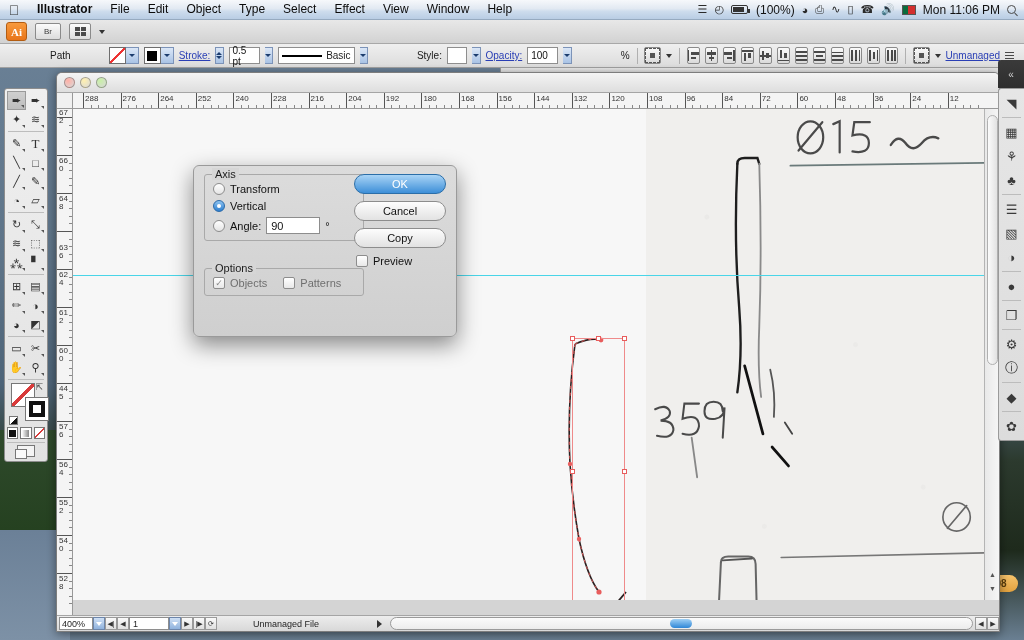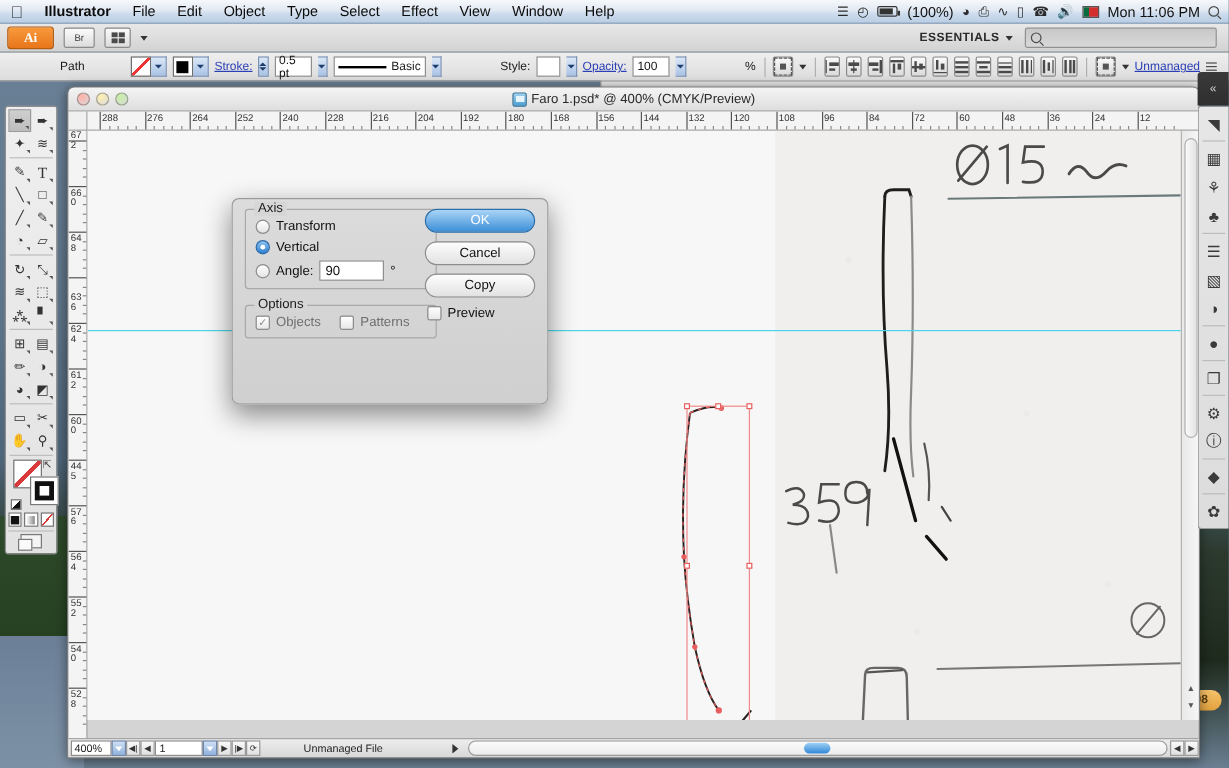--- a/index.html
+++ b/index.html
@@ -48,21 +48,21 @@
   .flag { width: 14px; height: 10px; background: linear-gradient(to right, #0a6b3d 0 40%, #d32f2f 40% 100%); border: 1px solid #555; }
 
   
   .appbar {
     position: absolute; left: 0; top: 20px; width: 1024px; height: 24px;
     background: linear-gradient(to bottom, #e8e8e8, #d2d2d2);
     border-bottom: 1px solid #a8a8a8;
     display: flex; align-items: center; padding: 0 6px; gap: 8px;
   }
   .ai-badge {
-    width: 39px; height: 19px; border-radius: 3px;
+    width: 21px; height: 19px; border-radius: 3px;
     background: linear-gradient(to bottom, #f89a3c, #e8751a);
     border: 1px solid #b35d12; color: #fff; font-weight: bold; font-size: 11px;
     display: flex; align-items: center; justify-content: center;
     font-family: "Liberation Serif", serif;
   }
   .br-badge {
     width: 26px; height: 17px; border: 1px solid #8a8a8a; border-radius: 2px;
     background: linear-gradient(to bottom,#fbfbfb,#dcdcdc);
     font-size: 8px; color: #3a3a3a; display: flex; align-items: center; justify-content: center;
   }
@@ -445,29 +445,20 @@
     <div class="arrange-btn">
       <span class="grid-ico">
           <span></span>
           <span></span>
           <span></span>
           <span></span>
         </span>
     </div>
     <span class="caret"></span>
 
-    <div class="essentials">
-      <div class="ess-label">
-        <span>ESSENTIALS</span>
-        <span class="caret"></span>
-      </div>
-      <div class="searchbox">
-        <span class="mag"></span>
-      </div>
-    </div>
   </div>
 
   <div class="controlbar">
     <span class="cb-label">Path</span>
     <span style="width:46px"></span>
 
     <span class="swatch-group">
       <span class="swatch none"></span>
       <span class="minibtn">
           <span class="caret"></span>
@@ -714,24 +705,20 @@
     <div class="dock-ico">✿</div>
   </div>
 
   <div class="docwin">
 
     <div class="titlebar">
       <div class="lights">
         <div class="light l-red"></div>
         <div class="light l-yel"></div>
         <div class="light l-grn"></div>
-      </div>
-      <div class="doctitle">
-        <span class="psd-ico"></span>
-        <span>Faro 1.psd* @ 400% (CMYK/Preview)</span>
       </div>
     </div>
 
     <div class="ruler-corner"></div>
     <div class="ruler-h">
         <div class="rh-tick" style="left: 10px;"></div>
         <div class="rh-num" style="left: 10px;">288</div>
         <div class="rh-tick minor" style="left: 17.52px;"></div>
         <div class="rh-tick minor" style="left: 25.04px;"></div>
         <div class="rh-tick minor" style="left: 32.56px;"></div>
@@ -1065,21 +1052,21 @@
           <span class="lbl">Vertical</span>
         </div>
         <div class="row">
           <span class="radio"></span>
           <span class="lbl">Angle:</span>
           <span class="angle-input">90</span>
           <span class="lbl">°</span>
         </div>
       </div>
 
-      <div class="group" style="width:160px; margin-top:13px">
+      <div class="group" style="width:160px; margin-top:27px">
         <span class="group-legend">Options</span>
         <div class="row" style="margin-bottom:0">
           <span class="check on-grey">✓</span>
           <span class="lbl dim">Objects</span>
           <span style="width:6px"></span>
           <span class="check"></span>
           <span class="lbl dim">Patterns</span>
         </div>
       </div>
 

